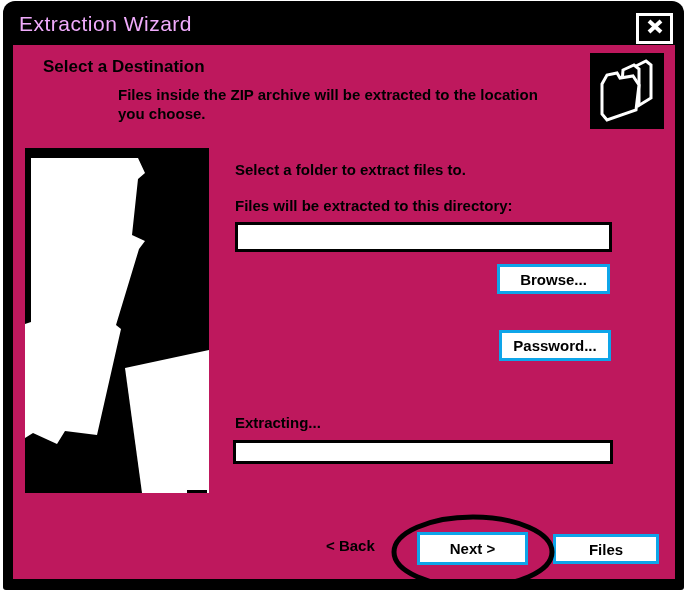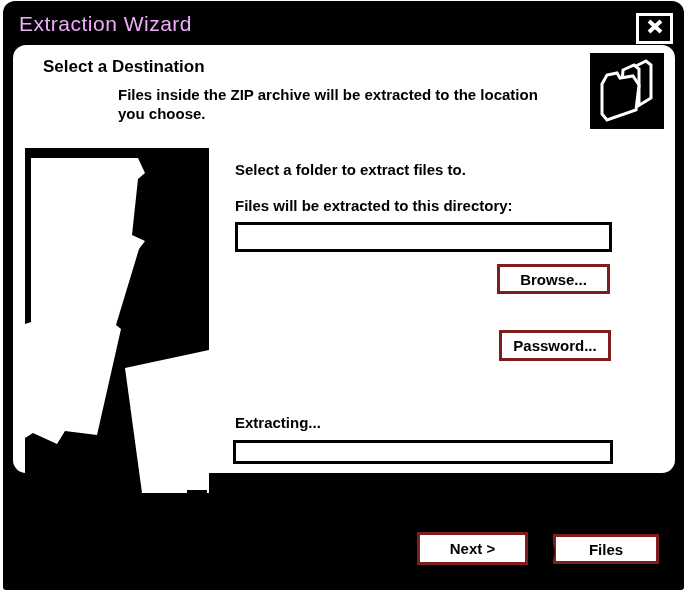--- a/index.html
+++ b/index.html
@@ -5,38 +5,38 @@
   * { margin:0; padding:0; box-sizing:border-box; }
   html,body { width:688px; height:592px; background:#fff; overflow:hidden;
               font-family:"Liberation Sans", sans-serif; }
   .dialog { position:absolute; left:3px; top:1px; width:681px; height:589px;
             background:#000; border-radius:12px 12px 3px 3px; }
   .titlebar-text { position:absolute; left:16px; top:11px; color:#f0abfc;
                    font-size:21px; font-weight:normal; letter-spacing:0.5px; }
   .close-btn { position:absolute; left:633px; top:12px; width:37px; height:31px;
                background:#000; border:3px solid #fff; color:#fff;
                display:flex; align-items:center; justify-content:center; cursor:pointer; }
-  .content { position:absolute; left:10px; top:44px; width:662px; height:428px;
-             background:#ffffff; color:#000;border-radius:13px; }
+  .content { position:absolute; left:10px; top:44px; width:662px; height:534px;
+             background:#be185d; color:#000; }
   .h1 { position:absolute; left:30px; top:12px; font-size:17px; font-weight:bold; }
   .desc { position:absolute; left:61px; top:40px; width:442px; font-size:15px;
           font-weight:bold; line-height:19px;margin-left:44px; }
   .icon-box { position:absolute; left:577px; top:8px; width:74px; height:76px;
               background:#000; }
   .panel { position:absolute; left:12px; top:103px; width:184px; height:345px;
            background:#000; }
   .label { position:absolute; font-size:15px; font-weight:bold; white-space:nowrap; }
   .instruction { left:222px; top:116px; }
   .dir-label { left:222px; top:152px; }
   .extracting { left:222px; top:369px; }
   .back-label { left:313px; top:492px; cursor:pointer; }
   .text-input { position:absolute; left:222px; top:177px; width:377px; height:30px;
                 border:3px solid #000; background:#fff; font-size:15px; padding:0 4px;
                 font-family:"Liberation Sans", sans-serif; }
-  .btn { position:absolute; background:#fff; border:3px solid #7f1d1d; color:#000;
+  .btn { position:absolute; background:#fff; border:3px solid #0ea5e9; color:#000;
          font-size:15px; font-weight:bold; display:flex; align-items:center;
          justify-content:center; cursor:pointer; font-family:"Liberation Sans", sans-serif; }
   .browse-btn   { left:484px; top:219px; width:113px; height:30px; }
   .password-btn { left:486px; top:285px; width:112px; height:31px; }
   .next-btn     { left:404px; top:487px; width:111px; height:33px; }
   .cancel-btn   { left:540px; top:489px; width:106px; height:30px; }
   .progress { position:absolute; left:220px; top:395px; width:380px; height:24px;
               border:3px solid #000; background:#fff; }
   .annotation { position:absolute; left:387px; top:512px; width:166px; height:78px;
                 z-index:5; pointer-events:none; }

